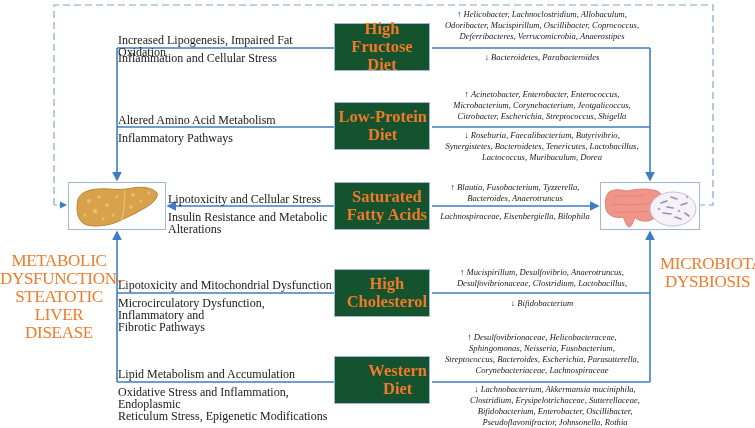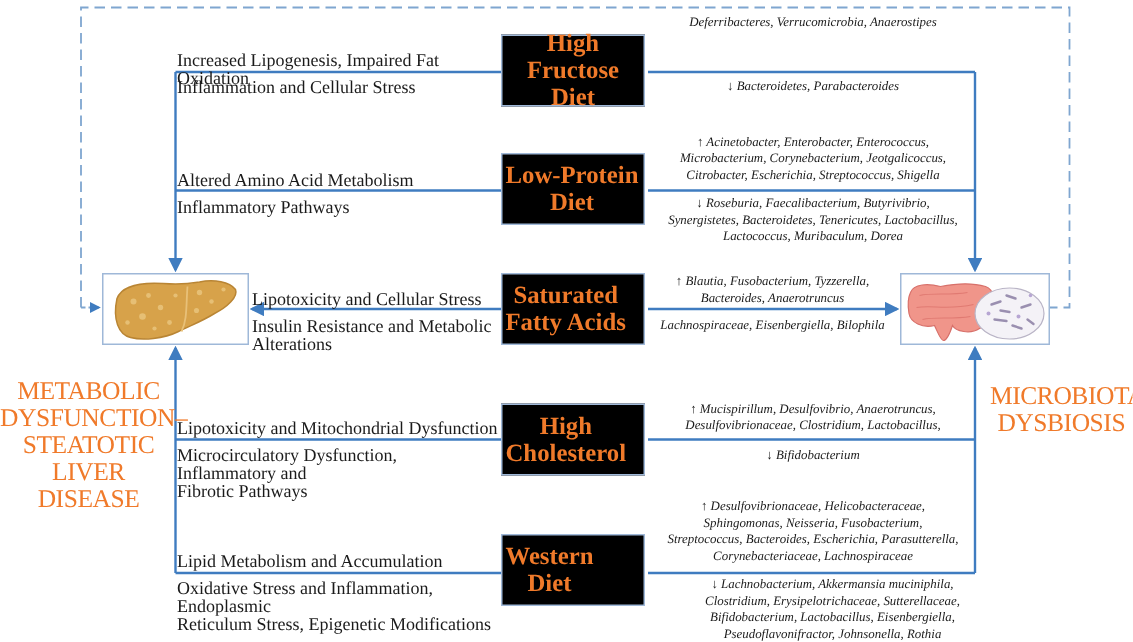--- a/index.html
+++ b/index.html
@@ -1,20 +1,20 @@
 <!DOCTYPE html>
 <html><head>
 <meta charset="utf-8">
 <style>
   html, body { margin:0; padding:0; background:#ffffff; }
   body { width:755px; height:428px; position:relative; overflow:hidden;
          font-family:"Liberation Serif", "DejaVu Serif", serif; color:#1a1a1a; }
   svg.lines { position:absolute; left:0; top:0; width:755px; height:428px; }
   .diet-box { position:absolute; width:96px; height:48px; border:1px solid #9fb8d8;
-              background:#000000; display:flex; align-items:center; justify-content:flex-start;
+              background:#14532d; display:flex; align-items:center; justify-content:flex-end;
               text-align:center; color:#f07a2a; font-weight:bold; font-size:16.5px;
               line-height:18px; box-sizing:border-box; padding:0 2px; }
   .lab { position:absolute; text-align:left; font-size:12px; line-height:12px; color:#1a1a1a; }
   .bac { position:absolute; text-align:center; font-size:8.6px; line-height:11px; font-style:italic; color:#1a1a1a; }
   .big { position:absolute; text-align:center; color:#f07a2a; font-weight:normal;
          font-size:17px; line-height:18px; letter-spacing:-0.3px; }
   .organ-box { position:absolute; border:1px solid #9fb8d8; background:#fff; box-sizing:border-box; }
 </style>
 </head>
 <body>
@@ -104,20 +104,22 @@
 
 <div class="diet-box" style="left:334px;top:23px;">
   <div>
       <div>High</div>
       <div>Fructose Diet</div>
     </div>
 </div>
 <div class="lab" style="left:118px;top:34px;width:214px;">Increased Lipogenesis, Impaired Fat Oxidation</div>
 <div class="lab" style="left:118px;top:52px;width:214px;">Inflammation and Cellular Stress</div>
 <div class="bac" style="left:432px;top:9px;width:220px;">
+  <div>↑ Helicobacter, Lachnoclostridium, Allobaculum,</div>
+  <div>Odoribacter, Mucispirillum, Oscillibacter, Coprococcus,</div>
   <div>Deferribacteres, Verrucomicrobia, Anaerostipes</div>
 </div>
 <div class="bac" style="left:432px;top:52px;width:220px;">
   <div>↓ Bacteroidetes, Parabacteroides</div>
 </div>
 
 <div class="diet-box" style="left:334px;top:102px;">
   <div>
       <div>Low-Protein</div>
       <div>Diet</div>
@@ -187,15 +189,15 @@
 </div>
 <div class="bac" style="left:432px;top:332px;width:220px;">
   <div>↑ Desulfovibrionaceae, Helicobacteraceae,</div>
   <div>Sphingomonas, Neisseria, Fusobacterium,</div>
   <div>Streptococcus, Bacteroides, Escherichia, Parasutterella,</div>
   <div>Corynebacteriaceae, Lachnospiraceae</div>
 </div>
 <div class="bac" style="left:445px;top:384px;width:220px;">
   <div>↓ Lachnobacterium, Akkermansia muciniphila,</div>
   <div>Clostridium, Erysipelotrichaceae, Sutterellaceae,</div>
-  <div>Bifidobacterium, Lactobacillus, Eisenbergiella,</div>
+  <div>Bifidobacterium, Enterobacter, Oscillibacter,</div>
   <div>Pseudoflavonifractor, Johnsonella, Rothia</div>
 </div>
 
 </body></html>

